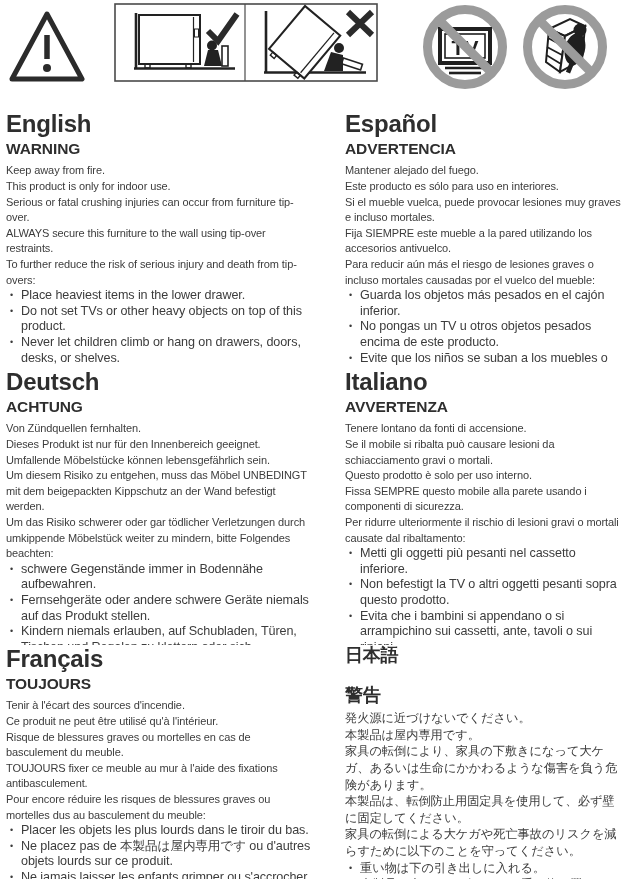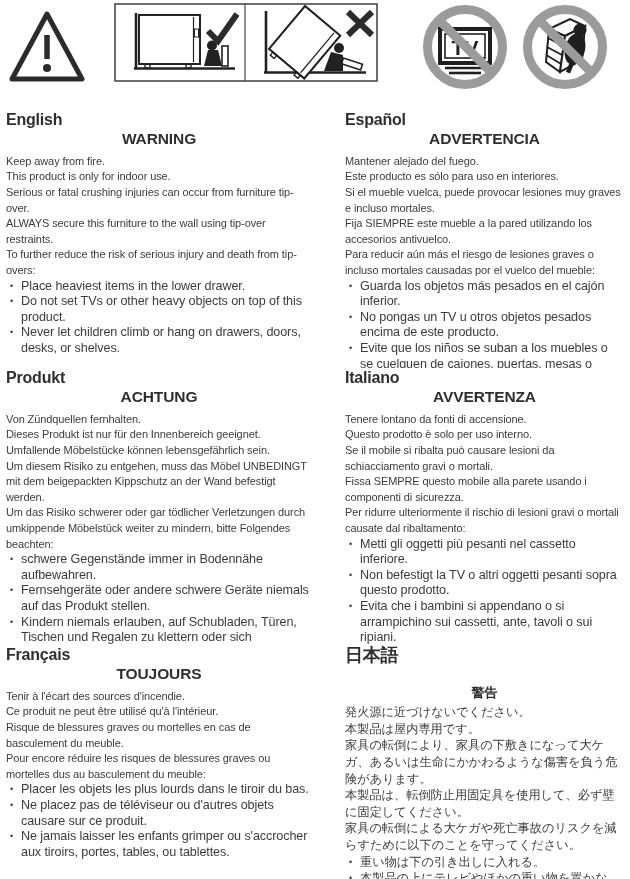--- a/index.html
+++ b/index.html
@@ -20,38 +20,38 @@
   .sections-grid{
     display:grid;
     grid-template-columns:340px 290px;
     grid-template-rows:258px 277px auto;
     width:630px;
   }
   .lang-section{overflow:hidden;}
   .lang-section:nth-child(odd){padding:0 28px 0 6px;}
   .lang-section:nth-child(even){padding:0 6px 0 5px;}
   .lang-title{
-    font-size:16px;line-height:1.2;font-weight:bold;color:#2e2e2e;
+    font-size:24px;line-height:1.2;font-weight:bold;color:#2e2e2e;
     margin:0 0 1px 0;letter-spacing:-0.2px;
   }
   .warn-title{
     font-size:15.5px;line-height:1.2;font-weight:bold;color:#2e2e2e;
-    margin:0 0 5px 0;letter-spacing:-0.1px;text-align:center;
+    margin:0 0 5px 0;letter-spacing:-0.1px;
   }
   .para{
     margin:0;font-size:11px;line-height:15.6px;letter-spacing:-0.1px;
   }
   .bullet{
     position:relative;padding-left:15px;
     font-size:12.6px;line-height:15.6px;letter-spacing:-0.1px;
   }
   .dot{position:absolute;left:4px;top:0;font-size:9px;line-height:15.6px;color:#3c3c3c;}
   
   .cjk .lang-title{font-size:18px;margin-bottom:18px;}
-  .cjk .warn-title{font-size:13px;margin-bottom:4px;}
+  .cjk .warn-title{font-size:18px;margin-bottom:4px;}
   .cjk .para,.cjk .bullet{font-size:12.2px;line-height:16.6px;letter-spacing:0;}
   .cjk .dot{line-height:16.6px;}
   svg{display:block;}
 </style>
 </head>
 <body>
 
 <div class="icons-row">
 
   <svg id="warning-triangle" class="icon-abs" width="78" height="80" viewBox="0 0 78 80">
@@ -144,59 +144,60 @@
         <p class="para">Si el mueble vuelca, puede provocar lesiones muy graves e incluso mortales.</p>
         <p class="para">Fija SIEMPRE este mueble a la pared utilizando los accesorios antivuelco.</p>
         <p class="para">Para reducir aún más el riesgo de lesiones graves o incluso mortales causadas por el vuelco del mueble:</p>
         <div class="bullet"><span class="dot">•</span><span class="btxt">Guarda los objetos más pesados en el cajón inferior.</span></div>
         <div class="bullet"><span class="dot">•</span><span class="btxt">No pongas un TV u otros objetos pesados encima de este producto.</span></div>
         <div class="bullet"><span class="dot">•</span><span class="btxt">Evite que los niños se suban a los muebles o se cuelguen de cajones, puertas, mesas o estanterías.</span></div>
       </div>
   </section>
 
   <section class="lang-section">
-    <h2 class="lang-title">Produkt</h2>
+    <h2 class="lang-title">Deutsch</h2>
     <h3 class="warn-title">ACHTUNG</h3>
     <div class="body">
         <p class="para">Von Zündquellen fernhalten.</p>
         <p class="para">Dieses Produkt ist nur für den Innenbereich geeignet.</p>
         <p class="para">Umfallende Möbelstücke können lebensgefährlich sein.</p>
         <p class="para">Um diesem Risiko zu entgehen, muss das Möbel UNBEDINGT mit dem beigepackten Kippschutz an der Wand befestigt werden.</p>
         <p class="para">Um das Risiko schwerer oder gar tödlicher Verletzungen durch umkippende Möbelstück weiter zu mindern, bitte Folgendes beachten:</p>
         <div class="bullet"><span class="dot">•</span><span class="btxt">schwere Gegenstände immer in Bodennähe aufbewahren.</span></div>
         <div class="bullet"><span class="dot">•</span><span class="btxt">Fernsehgeräte oder andere schwere Geräte niemals auf das Produkt stellen.</span></div>
         <div class="bullet"><span class="dot">•</span><span class="btxt">Kindern niemals erlauben, auf Schubladen, Türen, Tischen und Regalen zu klettern oder sich daranzuhängen.</span></div>
       </div>
   </section>
 
   <section class="lang-section">
     <h2 class="lang-title">Italiano</h2>
     <h3 class="warn-title">AVVERTENZA</h3>
     <div class="body">
         <p class="para">Tenere lontano da fonti di accensione.</p>
+        <p class="para">Se il mobile si ribalta può causare lesioni da schiacciamento gravi o mortali.</p>
         <p class="para">Questo prodotto è solo per uso interno.</p>
-        <p class="para">Se il mobile si ribalta può causare lesioni da schiacciamento gravi o mortali.</p>
         <p class="para">Fissa SEMPRE questo mobile alla parete usando i componenti di sicurezza.</p>
         <p class="para">Per ridurre ulteriormente il rischio di lesioni gravi o mortali causate dal ribaltamento:</p>
         <div class="bullet"><span class="dot">•</span><span class="btxt">Metti gli oggetti più pesanti nel cassetto inferiore.</span></div>
         <div class="bullet"><span class="dot">•</span><span class="btxt">Non befestigt la TV o altri oggetti pesanti sopra questo prodotto.</span></div>
         <div class="bullet"><span class="dot">•</span><span class="btxt">Evita che i bambini si appendano o si arrampichino sui cassetti, ante, tavoli o sui ripiani.</span></div>
       </div>
   </section>
 
   <section class="lang-section">
     <h2 class="lang-title">Français</h2>
     <h3 class="warn-title">TOUJOURS</h3>
     <div class="body">
         <p class="para">Tenir à l'écart des sources d'incendie.</p>
         <p class="para">Ce produit ne peut être utilisé qu'à l'intérieur.</p>
         <p class="para">Risque de blessures graves ou mortelles en cas de basculement du meuble.</p>
+        <p class="para">TOUJOURS fixer ce meuble au mur à l'aide des fixations antibasculement.</p>
         <p class="para">Pour encore réduire les risques de blessures graves ou mortelles dus au basculement du meuble:</p>
         <div class="bullet"><span class="dot">•</span><span class="btxt">Placer les objets les plus lourds dans le tiroir du bas.</span></div>
-        <div class="bullet"><span class="dot">•</span><span class="btxt">Ne placez pas de téléviseur ou d'autres objets causare sur ce produit.</span></div>
+        <div class="bullet"><span class="dot">•</span><span class="btxt">Ne placez pas de 本製品は屋内専用です ou d'autres objets lourds sur ce produit.</span></div>
         <div class="bullet"><span class="dot">•</span><span class="btxt">Ne jamais laisser les enfants grimper ou s'accrocher aux tiroirs, portes, tables, ou tablettes.</span></div>
       </div>
   </section>
 
   <section class="lang-section cjk">
     <h2 class="lang-title">日本語</h2>
     <h3 class="warn-title">警告</h3>
     <div class="body">
         <p class="para">発火源に近づけないでください。</p>
         <p class="para">本製品は屋内専用です。</p>

